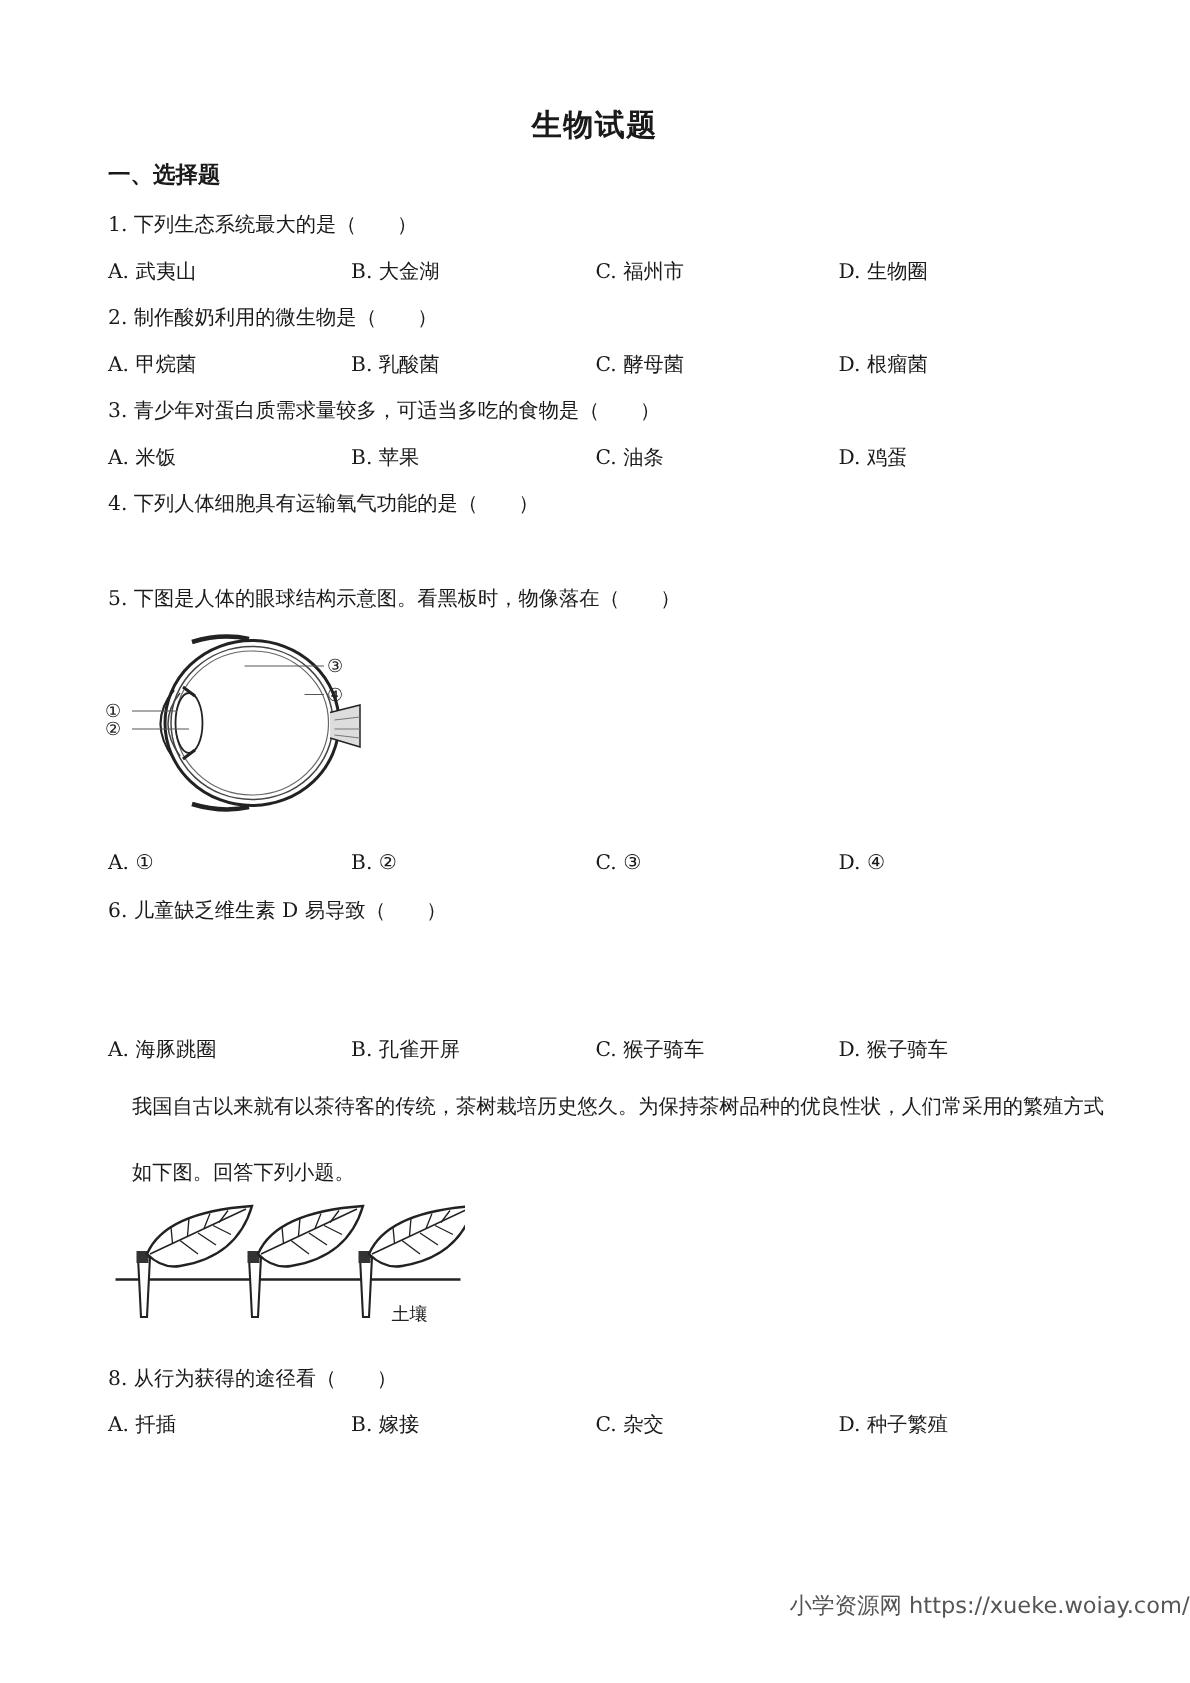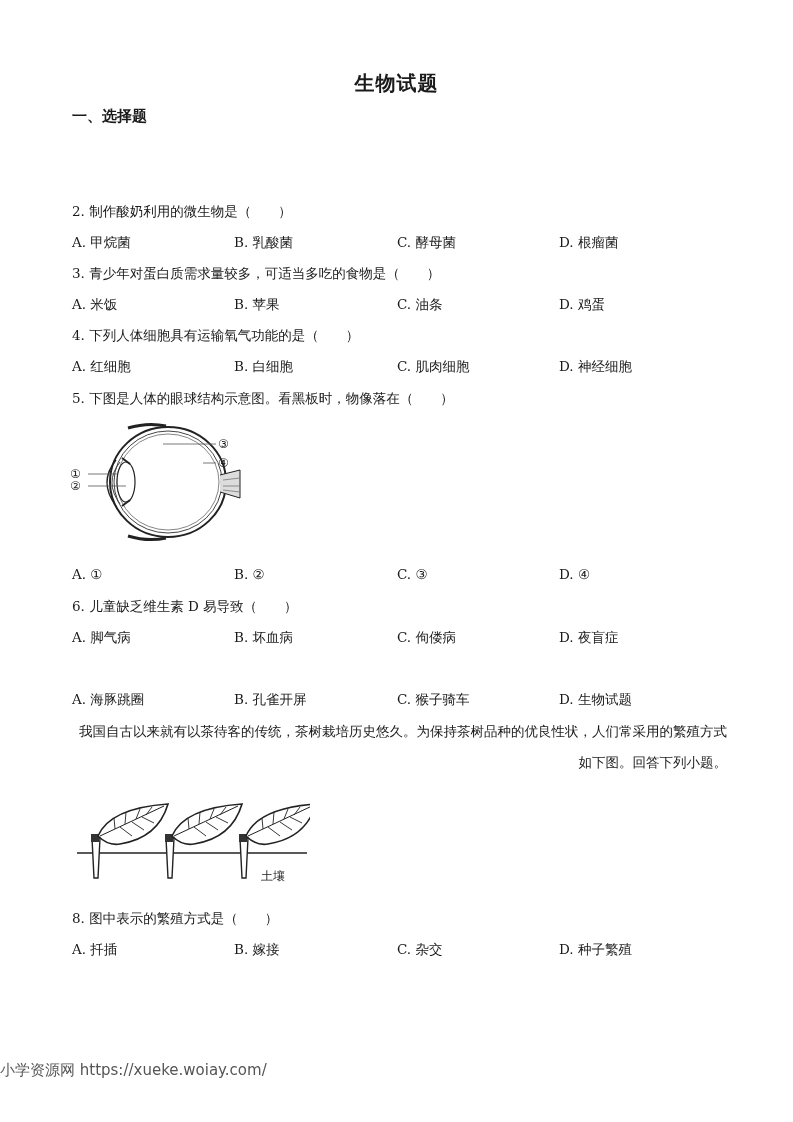--- a/index.html
+++ b/index.html
@@ -16,37 +16,47 @@
   }
   .section {
     position: absolute; left: 72px; top: 107px;
     font-family: "DejaVu Sans", "Liberation Sans", sans-serif;
     font-weight: bold; font-size: 15px;
   }
   .line { position: absolute; left: 72px; font-size: 13.5px; white-space: nowrap; }
   .opts { position: absolute; left: 72px; width: 680px; height: 20px; font-size: 13.5px; }
   .opt { position: absolute; top: 0; white-space: nowrap; }
   .opt.a { left: 0; } .opt.b { left: 162px; } .opt.c { left: 325px; } .opt.d { left: 487px; }
-  .para { position: absolute; left: 72px; width: 655px; font-size: 13.5px; line-height: 31px; text-align: right; }
+  .para { position: absolute; left: 88px; width: 655px; font-size: 13.5px; line-height: 44px; }
   .figure { position: absolute; }
   .footer {
-    position: absolute; left: 0; width: 793px; top: 1061px; text-align: left;
+    position: absolute; left: 0; width: 793px; top: 1061px; text-align: right;
     font-family: "DejaVu Sans", "Liberation Sans", sans-serif;
     font-size: 15px; color: #555;
   }
   .fig-label { font-family: "DejaVu Sans", "Liberation Sans", sans-serif; font-size: 12px; fill: #222; }
 </style>
 </head>
 <body>
 
 <div class="page">
 
   <div class="title">生物试题</div>
   <div class="section">一、选择题</div>
 
+  <div class="line" style="top:141px">
+    <span>1.</span>
+    <span>下列生态系统最大的是（　　）</span>
+  </div>
+  <div class="opts" style="top:172px">
+    <span class="opt a">A. 武夷山</span>
+    <span class="opt b">B. 大金湖</span>
+    <span class="opt c">C. 福州市</span>
+    <span class="opt d">D. 生物圈</span>
+  </div>
 
   <div class="line" style="top:203px">
     <span>2.</span>
     <span>制作酸奶利用的微生物是（　　）</span>
   </div>
   <div class="opts" style="top:234px">
     <span class="opt a">A. 甲烷菌</span>
     <span class="opt b">B. 乳酸菌</span>
     <span class="opt c">C. 酵母菌</span>
     <span class="opt d">D. 根瘤菌</span>
@@ -59,26 +69,20 @@
   <div class="opts" style="top:296px">
     <span class="opt a">A. 米饭</span>
     <span class="opt b">B. 苹果</span>
     <span class="opt c">C. 油条</span>
     <span class="opt d">D. 鸡蛋</span>
   </div>
 
   <div class="line" style="top:327px">
     <span>4.</span>
     <span>下列人体细胞具有运输氧气功能的是（　　）</span>
-  </div>
-  <div class="opts" style="top:358px">
-    <span class="opt a">A. 红细胞</span>
-    <span class="opt b">B. 白细胞</span>
-    <span class="opt c">C. 肌肉细胞</span>
-    <span class="opt d">D. 神经细胞</span>
   </div>
 
   <div class="line" style="top:390px">
     <span>5.</span>
     <span>下图是人体的眼球结构示意图。看黑板时，物像落在（　　）</span>
   </div>
 
   <svg class="figure" style="left:68px; top:420px" width="175" height="125" viewBox="0 0 175 125">
 
     <ellipse cx="100" cy="62" rx="58" ry="55" fill="none" stroke="#222" stroke-width="2"></ellipse>
@@ -112,32 +116,26 @@
     <span class="opt a">A. ①</span>
     <span class="opt b">B. ②</span>
     <span class="opt c">C. ③</span>
     <span class="opt d">D. ④</span>
   </div>
 
   <div class="line" style="top:598px">
     <span>6.</span>
     <span>儿童缺乏维生素 D 易导致（　　）</span>
   </div>
-  <div class="opts" style="top:629px">
-    <span class="opt a">A. 脚气病</span>
-    <span class="opt b">B. 坏血病</span>
-    <span class="opt c">C. 佝偻病</span>
-    <span class="opt d">D. 夜盲症</span>
-  </div>
 
   <div class="opts" style="top:691px">
     <span class="opt a">A. 海豚跳圈</span>
     <span class="opt b">B. 孔雀开屏</span>
     <span class="opt c">C. 猴子骑车</span>
-    <span class="opt d">D. 生物试题</span>
+    <span class="opt d">D. 猴子骑车</span>
   </div>
 
   <div class="para" style="top:716px">我国自古以来就有以茶待客的传统，茶树栽培历史悠久。为保持茶树品种的优良性状，人们常采用的繁殖方式如下图。回答下列小题。</div>
 
   <svg class="figure" style="left:75px; top:798px" width="235" height="90" viewBox="0 0 235 90">
     <defs>
       <g id="cutting">
 
         <path d="M12 40 L20 40 L18 80 L14 80 Z" fill="#fff" stroke="#222" stroke-width="1.4"></path>
         <rect x="11" y="36" width="8" height="8" fill="#333"></rect>
@@ -149,21 +147,21 @@
     </defs>
     <line x1="2" y1="55" x2="232" y2="55" stroke="#222" stroke-width="1.6"></line>
     <use href="#cutting" x="5" y="0"></use>
     <use href="#cutting" x="79" y="0"></use>
     <use href="#cutting" x="153" y="0"></use>
     <text x="186" y="82" class="fig-label">土壤</text>
   </svg>
 
   <div class="line" style="top:910px">
     <span>8.</span>
-    <span>图中表示的繁殖方式是（　　）</span>
+    <span>从行为获得的途径看（　　）</span>
   </div>
   <div class="opts" style="top:941px">
     <span class="opt a">A. 扦插</span>
     <span class="opt b">B. 嫁接</span>
     <span class="opt c">C. 杂交</span>
     <span class="opt d">D. 种子繁殖</span>
   </div>
 
 
   <div class="footer">小学资源网 https://xueke.woiay.com/</div>

